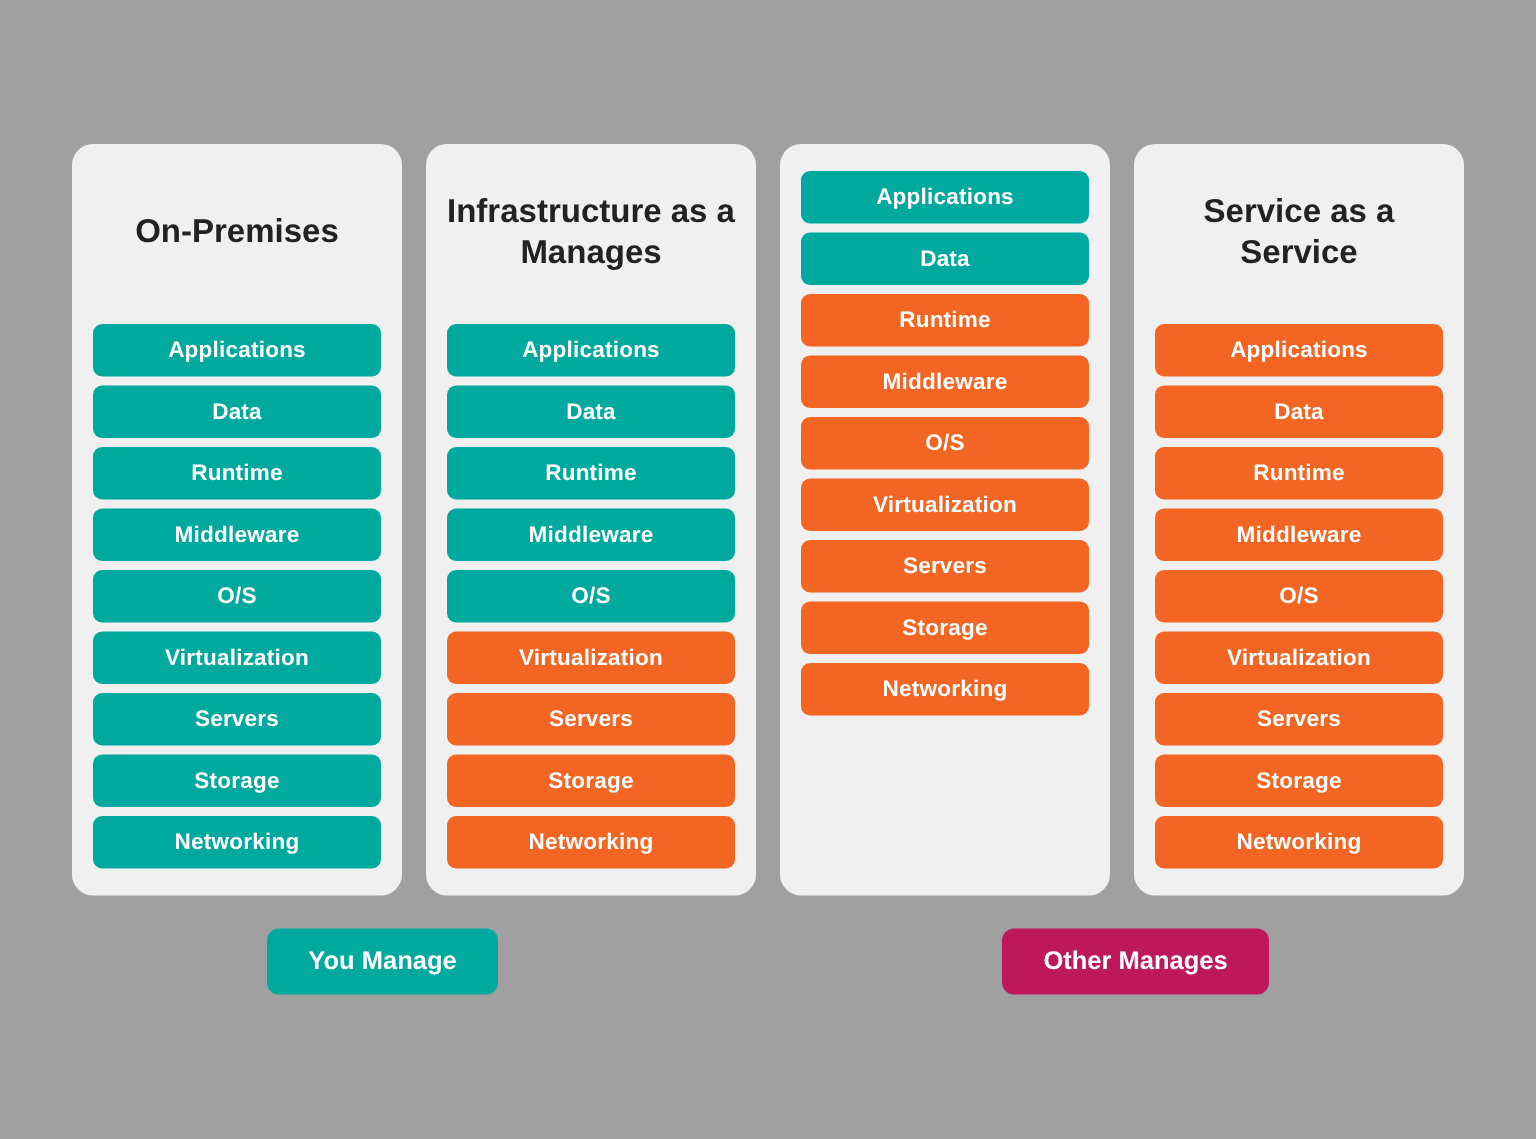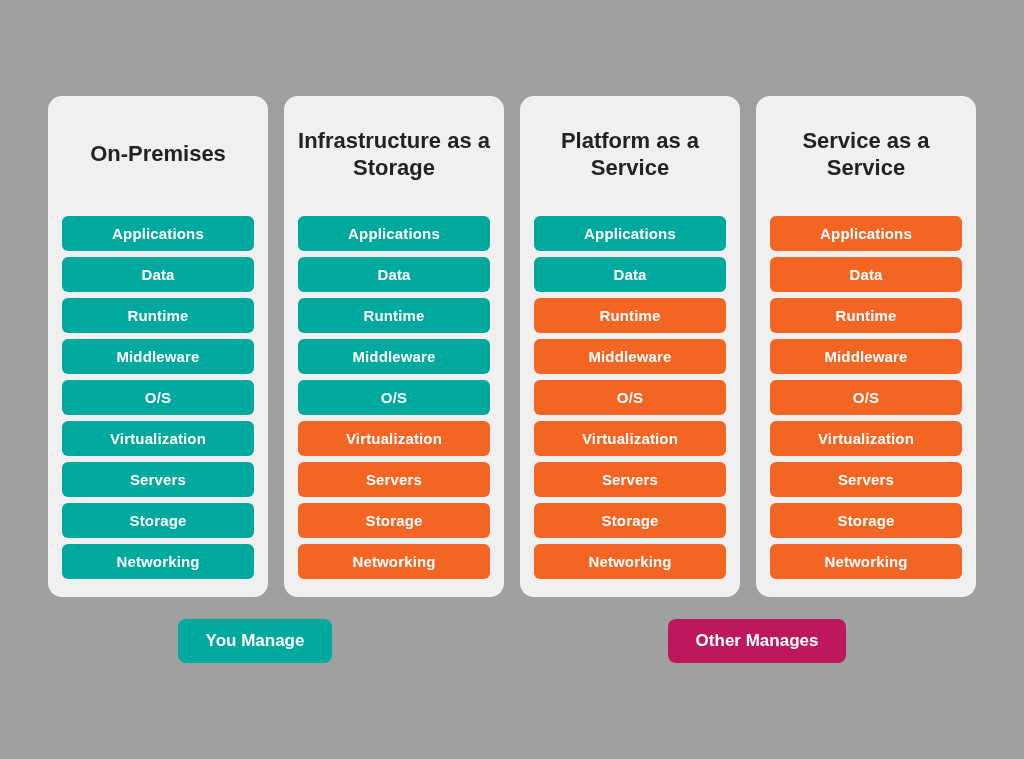--- a/index.html
+++ b/index.html
@@ -101,35 +101,34 @@
           <div class="item-box teal">Runtime</div>
           <div class="item-box teal">Middleware</div>
           <div class="item-box teal">O/S</div>
           <div class="item-box teal">Virtualization</div>
           <div class="item-box teal">Servers</div>
           <div class="item-box teal">Storage</div>
           <div class="item-box teal">Networking</div>
         </div>
       </div>
       <div class="column">
-        <div class="column-title">Infrastructure as a Storage</div>
+        <div class="column-title">Infrastructure as a Manages</div>
         <div class="items-list">
           <div class="item-box teal">Applications</div>
           <div class="item-box teal">Data</div>
           <div class="item-box teal">Runtime</div>
           <div class="item-box teal">Middleware</div>
           <div class="item-box teal">O/S</div>
           <div class="item-box orange">Virtualization</div>
           <div class="item-box orange">Servers</div>
           <div class="item-box orange">Storage</div>
           <div class="item-box orange">Networking</div>
         </div>
       </div>
       <div class="column">
-        <div class="column-title">Platform as a Service</div>
         <div class="items-list">
           <div class="item-box teal">Applications</div>
           <div class="item-box teal">Data</div>
           <div class="item-box orange">Runtime</div>
           <div class="item-box orange">Middleware</div>
           <div class="item-box orange">O/S</div>
           <div class="item-box orange">Virtualization</div>
           <div class="item-box orange">Servers</div>
           <div class="item-box orange">Storage</div>
           <div class="item-box orange">Networking</div>

